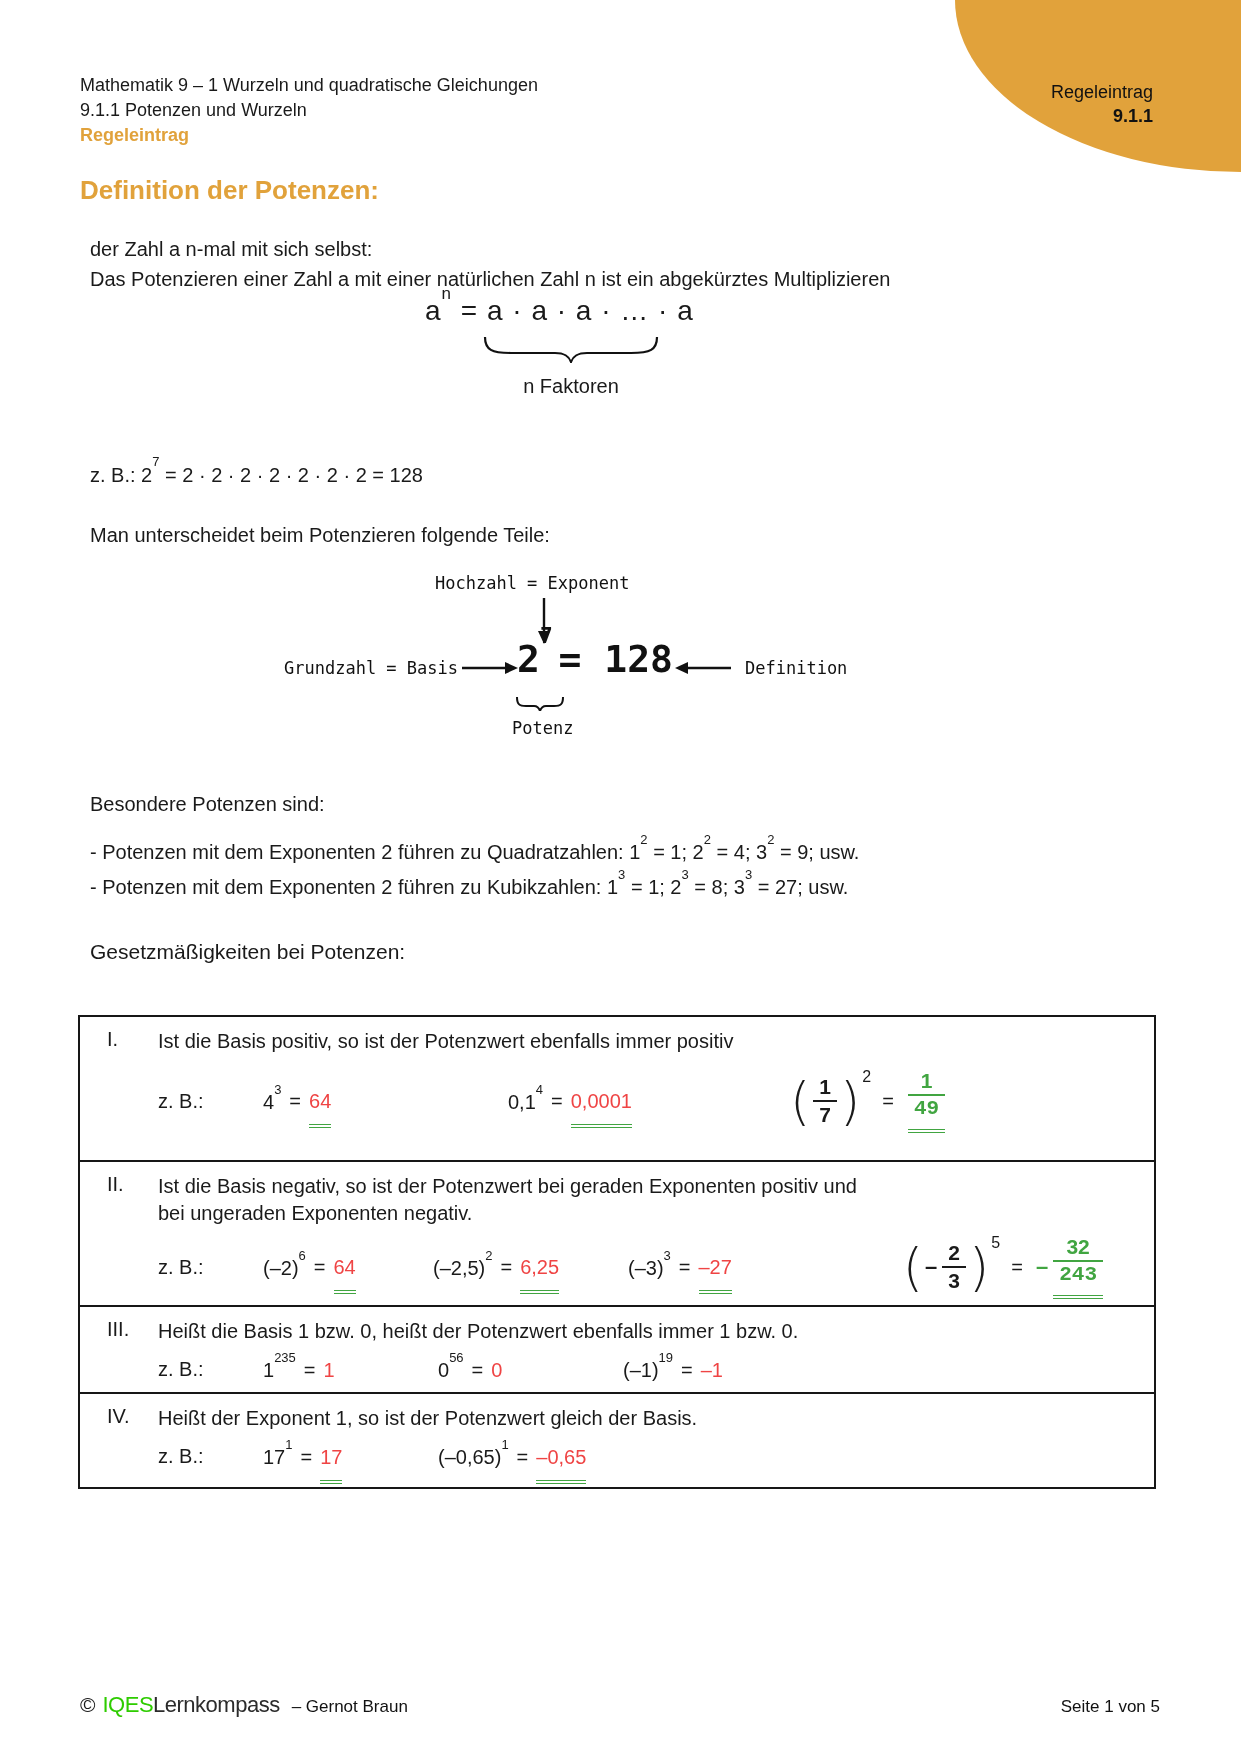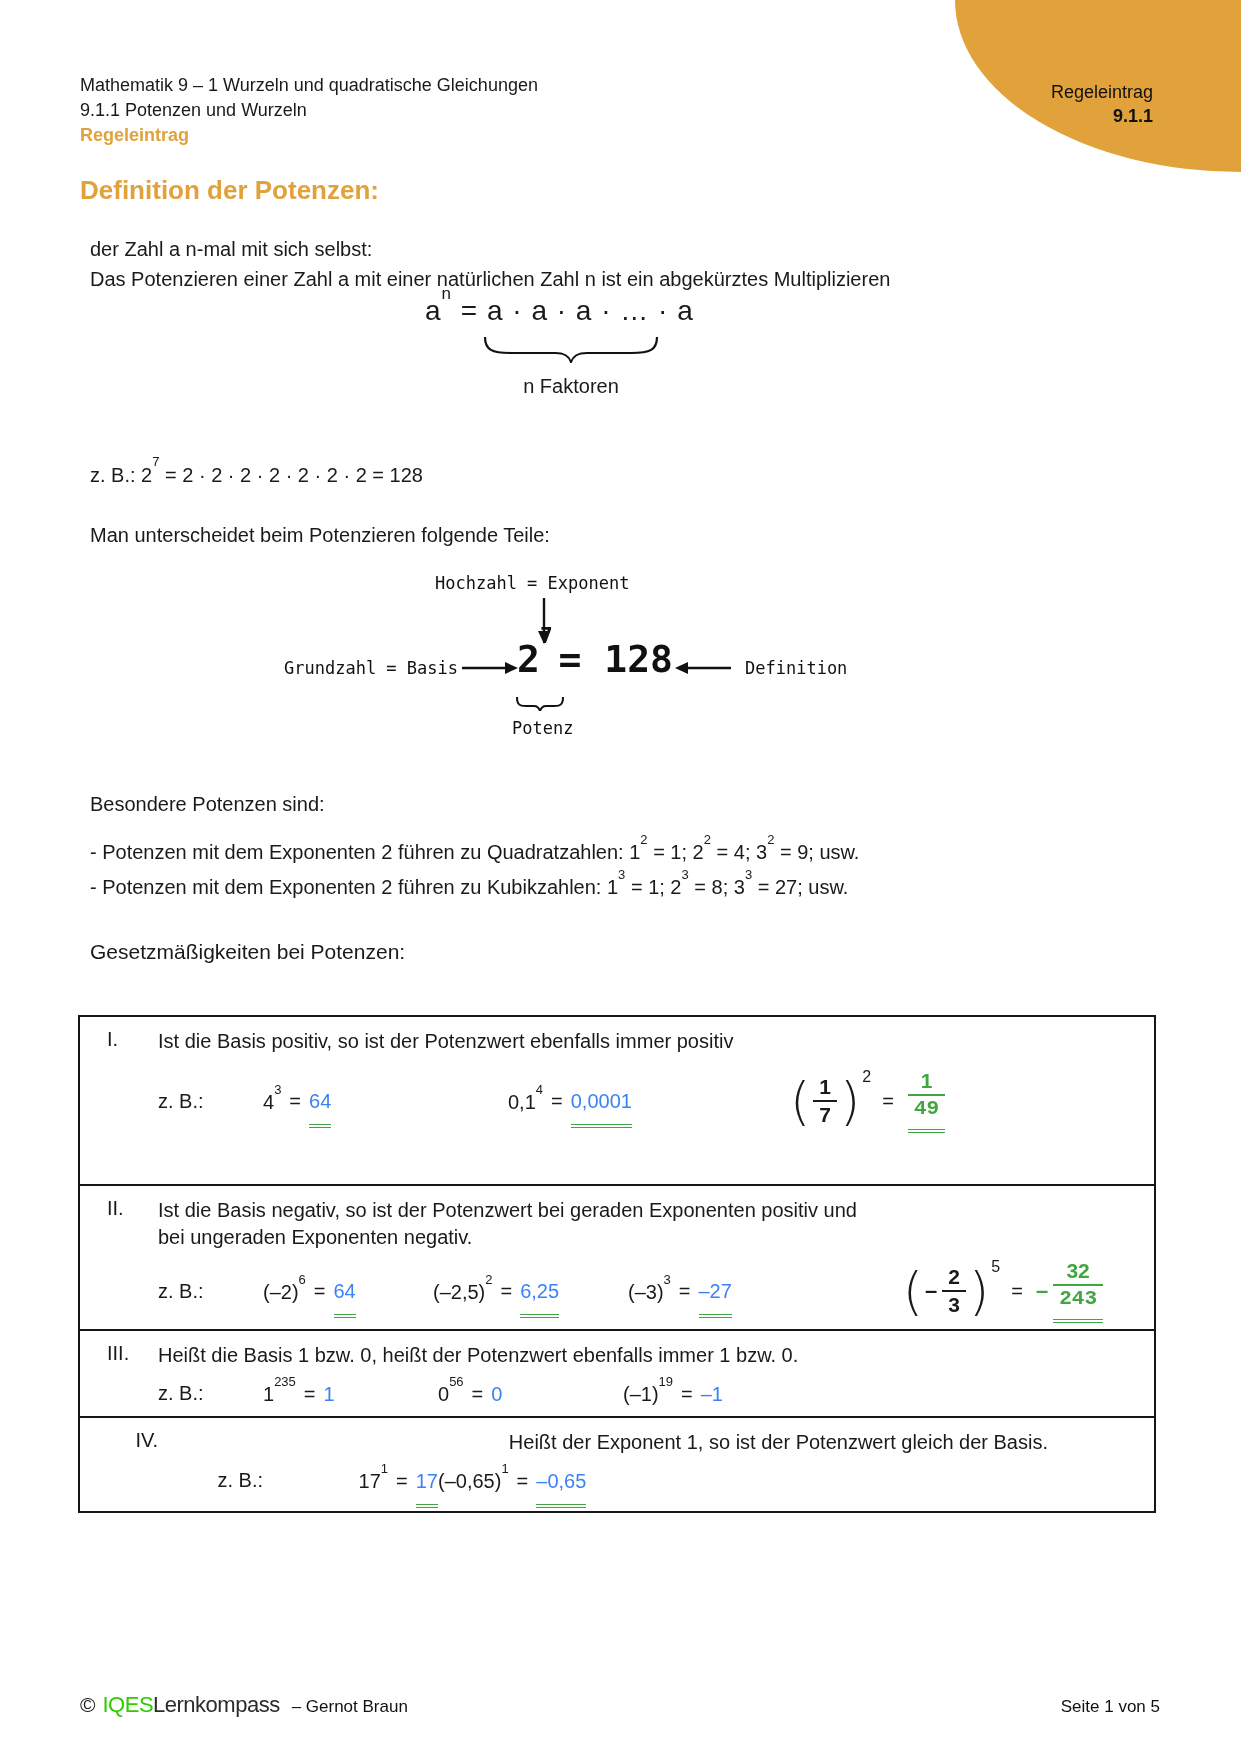--- a/index.html
+++ b/index.html
@@ -44,26 +44,26 @@
   .trow{display:grid;grid-template-columns:78px 1fr;box-sizing:border-box;overflow:hidden;}
   .trow + .trow{border-top:2px solid #161616;}
   .tnum{padding:11px 0 0 27px;font-size:20px;}
   .tbody{padding:11px 0 0 0;font-size:20px;}
   .trule{line-height:27px;max-width:890px;}
   .exrow{display:flex;align-items:center;margin-top:14px;}
   .exlabel{width:105px;flex:0 0 105px;}
   .ex{display:inline-block;white-space:nowrap;}
   .ex sup{font-size:13px;position:relative;top:-7px;}
   .eq{margin:0 8px;}
-  .ans{color:#3b82f6;border-bottom:4px double #41a541;padding-bottom:12px;}
+  .ans{color:#ef4444;border-bottom:4px double #41a541;padding-bottom:12px;}
   .r1e1{width:245px;}.r1e2{width:282px;}
   .r2e1{width:170px;}.r2e2{width:195px;}
   .r3e1{width:175px;}.r3e2{width:185px;}
   .r4e1{width:175px;}
-  .row1{height:143px;}.row2{height:145px;margin-top:24px;}.row3{height:87px;}.row4{height:95px;text-align:right;}
+  .row1{height:143px;}.row2{height:145px;}.row3{height:87px;}.row4{height:95px;}
   .row2 .exrow{margin-top:8px;}
   .row3 .exrow,.row4 .exrow{margin-top:12px;}
   
   .fracex{display:inline-flex;align-items:center;white-space:nowrap;}
   .fracex.pushright{margin-left:auto;margin-right:48px;}
   .bigparen{font-size:52px;font-weight:300;line-height:0.9;font-family:"DejaVu Sans", sans-serif;}
   .frac{display:inline-flex;flex-direction:column;align-items:center;font-weight:bold;font-size:21px;line-height:1.15;margin:0 3px;}
   .frac .num{padding:0 6px 1px;}
   .frac .den{border-top:2px solid currentColor;padding:1px 6px 0;}
   .ansfrac{color:#41a541;}

